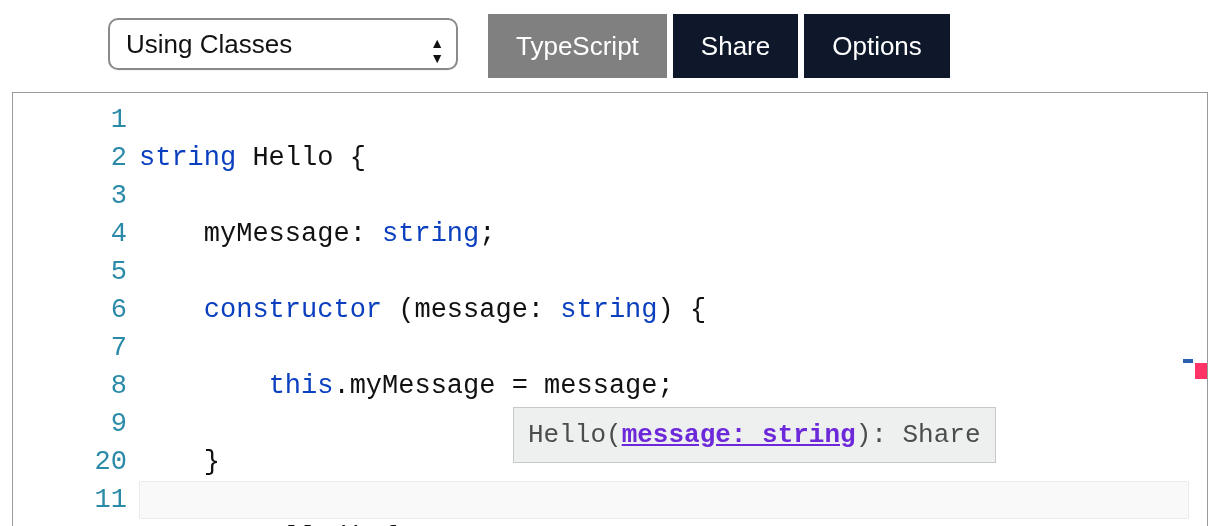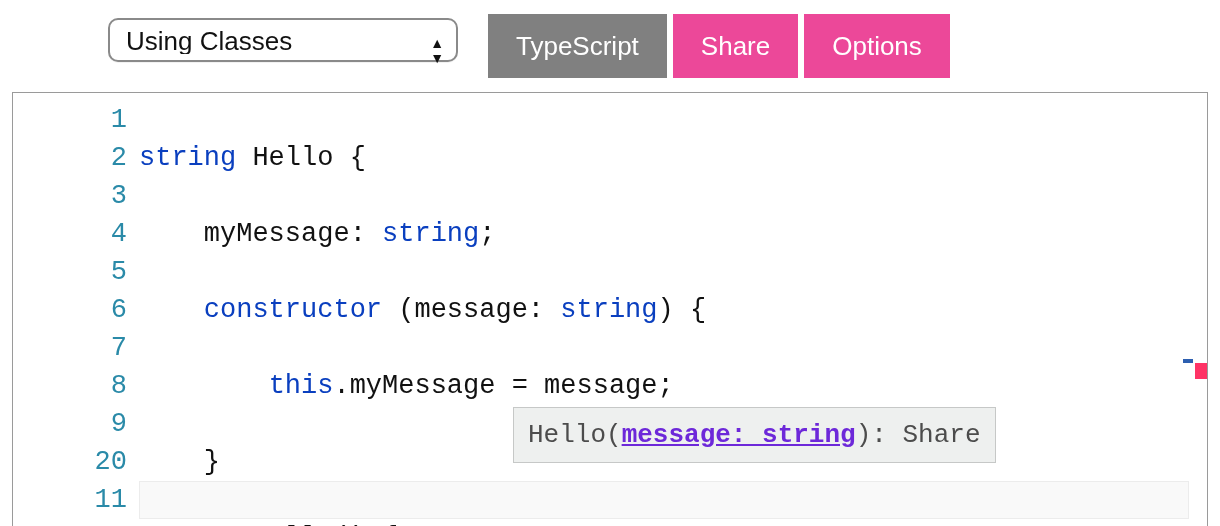--- a/index.html
+++ b/index.html
@@ -19,21 +19,21 @@
     height:82px;
   }
   .select-wrap {
     position:relative;
     margin-right:30px;
   }
   .example-select {
     appearance:none;
     -webkit-appearance:none;
     font-size:26px;
-    height:44px;
+    height:52px;
     padding: 6px 50px 6px 16px;
     border: 2px solid #8a8a8a;
     border-radius:10px;
     background:#fff;
     color:#111;
     min-width:350px;
     box-shadow: 0 1px 0 rgba(0,0,0,.05);
   }
   .select-caret {
     position:absolute;
@@ -52,21 +52,21 @@
     justify-content:center;
     padding:0 28px;
     font-size:26px;
     color:#fff;
     cursor:pointer;
     user-select:none;
     height:64px;
     margin-top:-4px;
   }
   .tab.grey { background:#808080; margin-right:6px; }
-  .tab.blue { background:#ec4899; margin-right:6px; }
+  .tab.blue { background:#0f172a; margin-right:6px; }
   .editor-frame {
     position:absolute;
     left:12px; right:12px; top:92px; bottom:0;
     border:1px solid #9a9a9a;
     border-bottom:none;
     background:#fff;
   }
   .editor {
     position:absolute;
     left:0; right:0; top:0; bottom:0;

